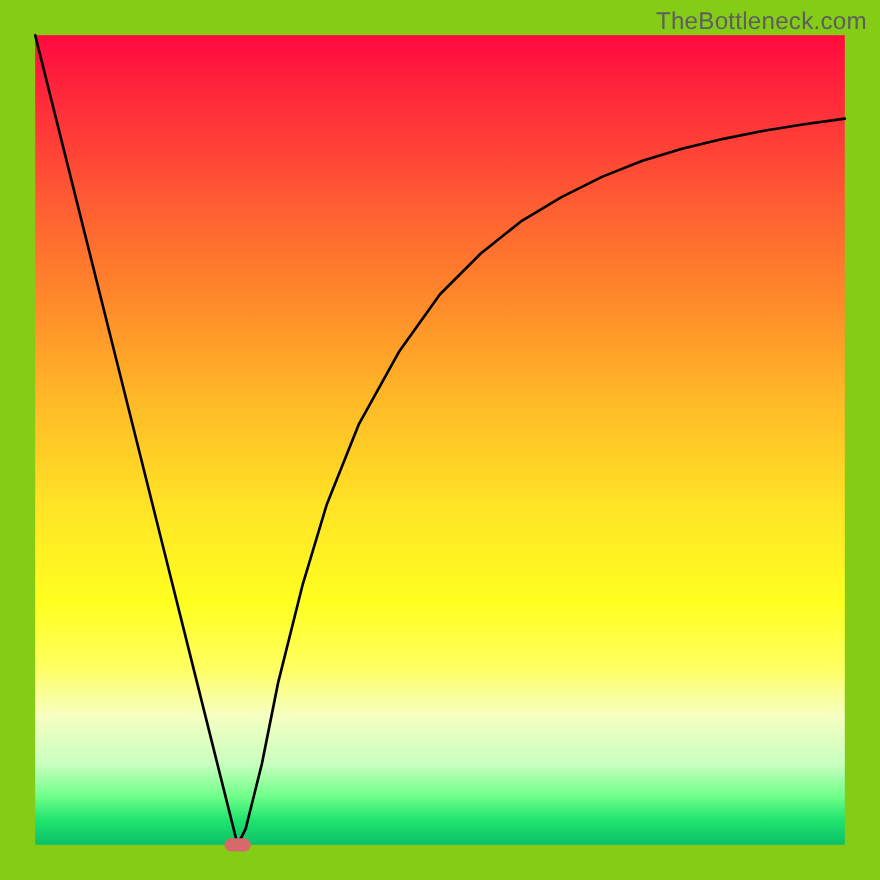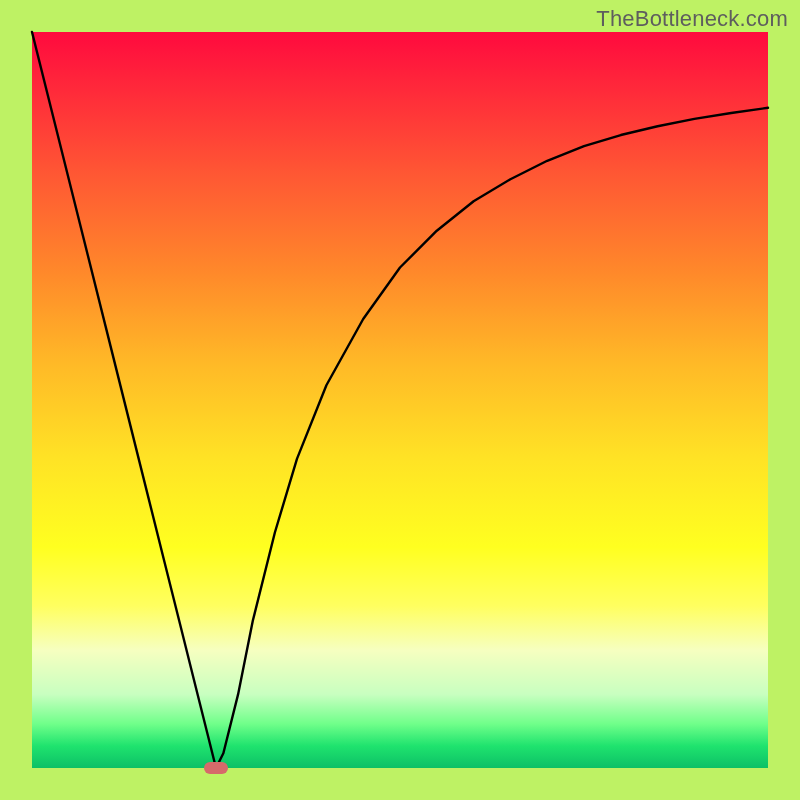--- a/index.html
+++ b/index.html
@@ -10,21 +10,21 @@
     background: #000;
     overflow: hidden;
     font-family: Arial, Helvetica, sans-serif;
   }
   .frame {
     position: absolute;
     left: 0;
     top: 0;
     width: 800px;
     height: 800px;
-    background: #bef264;
+    background: #84cc16;
   }
   .plot {
     position: absolute;
     left: 32px;
     top: 32px;
     width: 736px;
     height: 736px;
     background: linear-gradient(to bottom,
       #ff0a3e 0%,
       #ff2a3a 8%,

